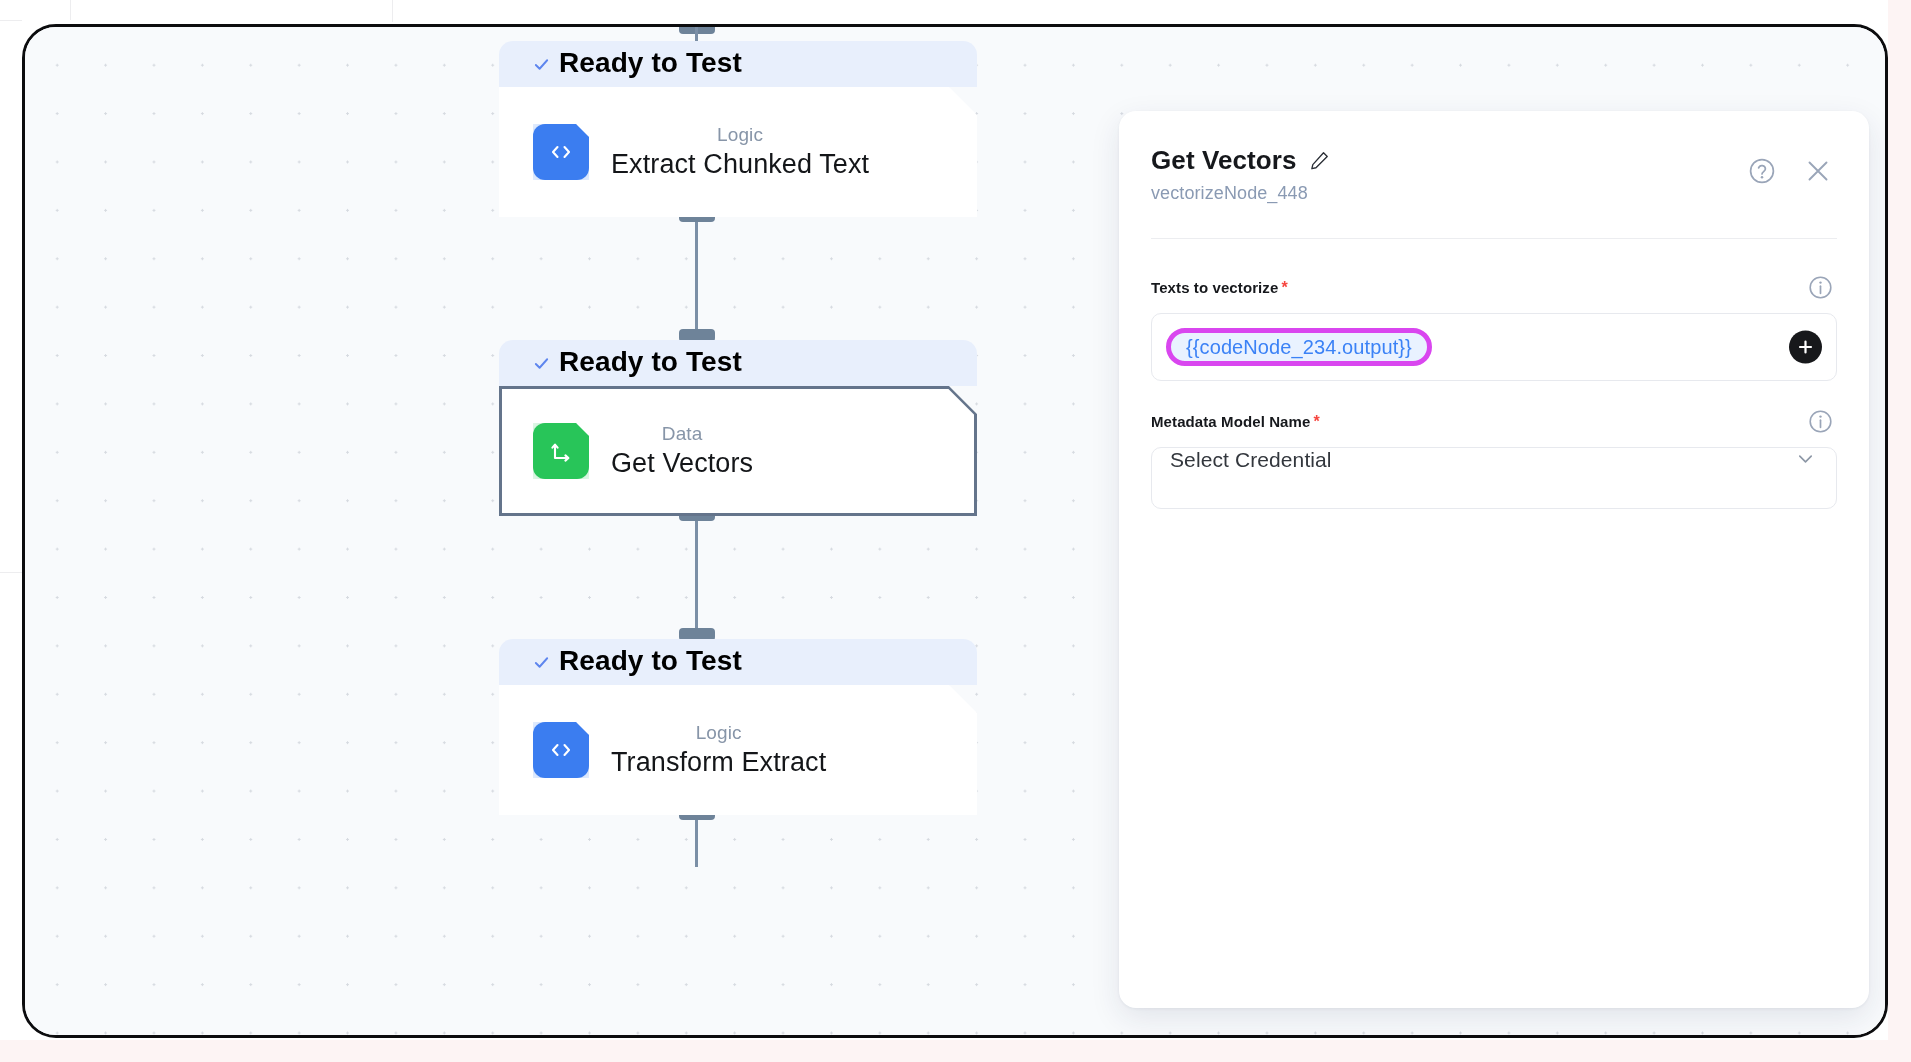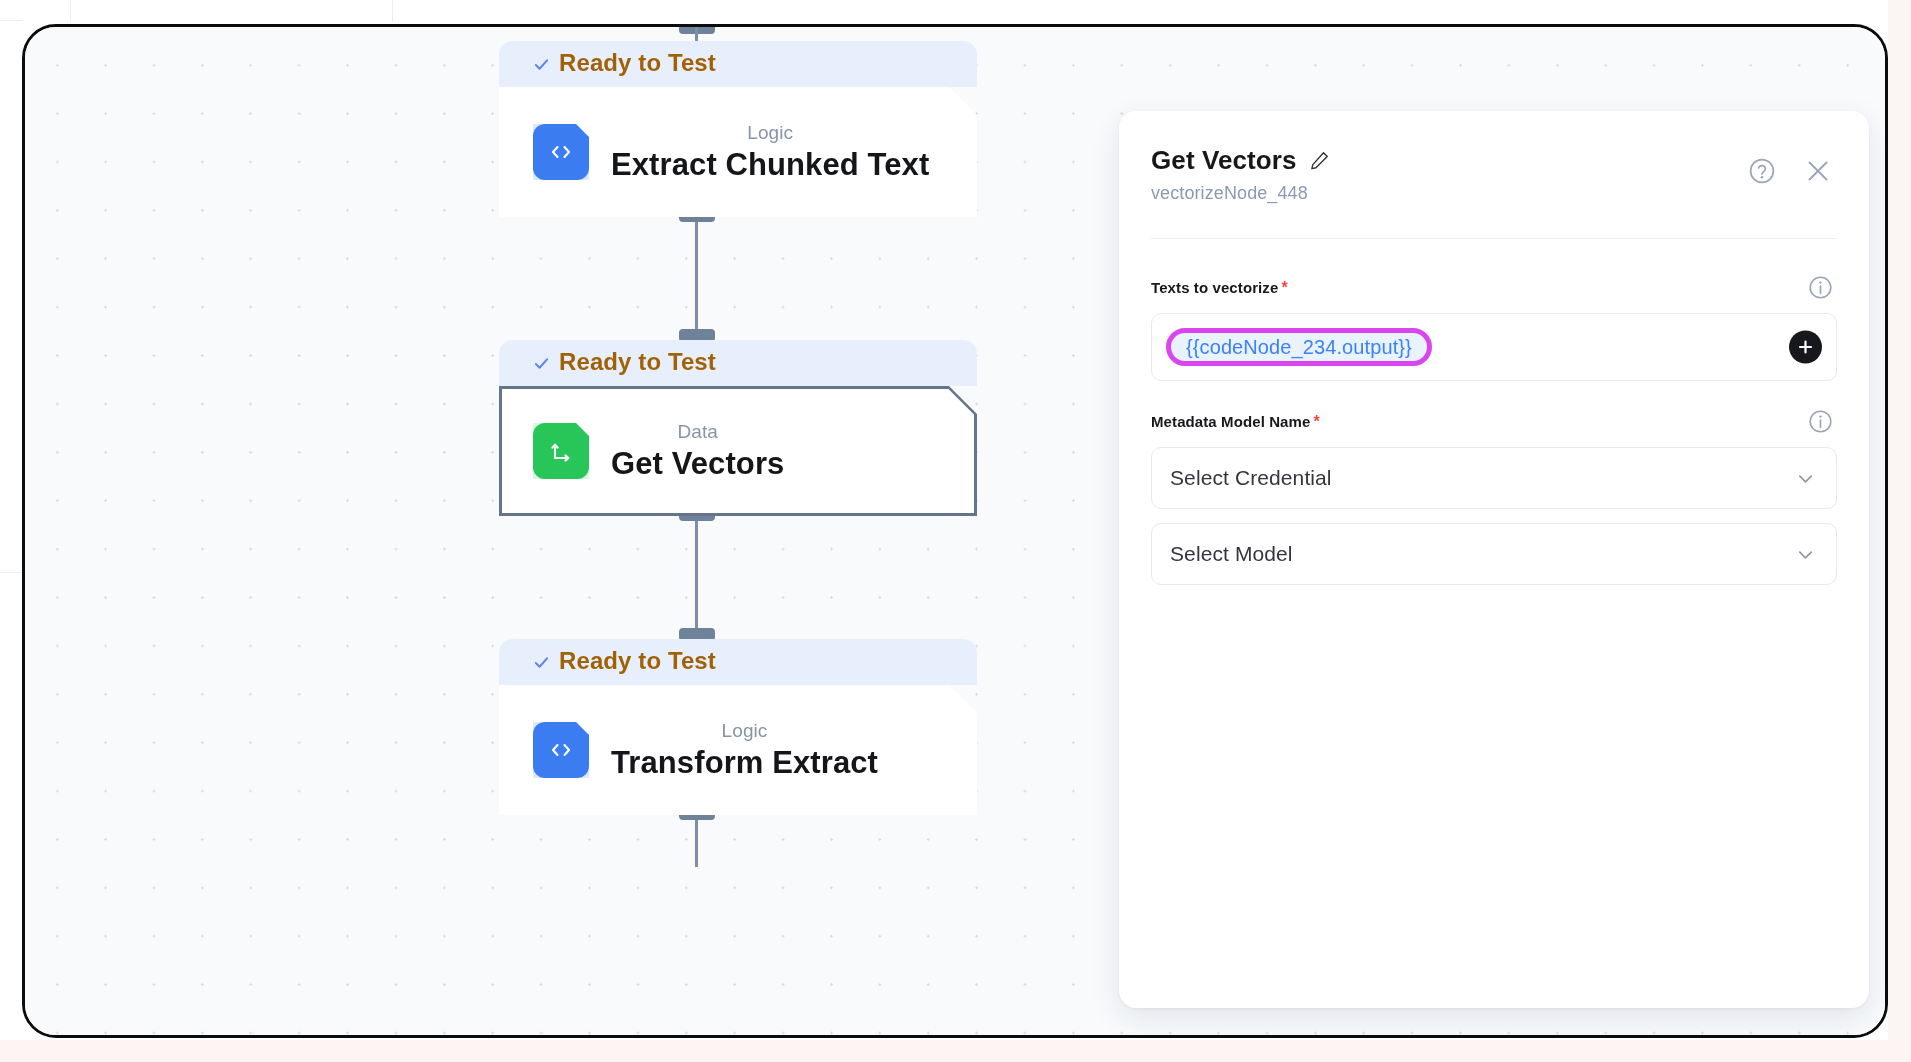--- a/index.html
+++ b/index.html
@@ -48,21 +48,21 @@
     background: #e8effc;
     border-radius: 14px 14px 0 0;
     display: flex; align-items: center;
     padding-left: 34px;
     gap: 9px;
   }
   .node-status .chk {
     width: 17px; height: 17px; display: block; flex: none;
   }
   .node-status .txt {
-    font-size: 24px; font-weight: 700; color: #a16207;
+    font-size: 28px; font-weight: 700; color: #000000;
     letter-spacing: .1px;
     position: relative; top: -1px;
   }
   .node-body {
     position: relative;
     height: 130px;
     background: #ffffff;
     display: flex; align-items: center;
     padding-left: 34px;
     gap: 22px;
@@ -83,21 +83,21 @@
     display: flex; align-items: center; justify-content: center;
     border-radius: 12px;
     clip-path: polygon(0 0, calc(100% - 13px) 0, 100% 13px, 100% 100%, 0 100%);
   }
   .node-icon.logic { background: #3b7df0; box-shadow: 0 0 22px 6px rgba(59,125,240,.34); }
   .node-icon.data  { background: #28c559; box-shadow: 0 0 22px 6px rgba(40,197,89,.34); }
   .node-icon svg { display: block; }
 
   .node-text { display: flex; flex-direction: column; gap: 3px; }
   .node-cat { font-size: 19px; color: #8795a8; letter-spacing: .1px; }
-  .node-title { font-size: 31px; font-weight: 700; color: #141619; letter-spacing: .1px; }
+  .node-title { font-size: 27px; font-weight: 400; color: #141619; letter-spacing: .1px; }
 
   
   .panel {
     position: absolute;
     left: 1094px; top: 84px;
     width: 750px; height: 897px;
     background: #ffffff;
     border-radius: 17px;
     box-shadow: 0 10px 30px rgba(25,40,75,.10), 0 1px 3px rgba(25,40,75,.06);
     overflow: hidden;
@@ -147,21 +147,21 @@
     background: #17181b;
     display: flex; align-items: center; justify-content: center;
     cursor: pointer;
   }
 
   .select-box {
     height: 62px;
     border: 1px solid #e7e9ee;
     border-radius: 10px;
     background: #fff;
-    display: flex; align-items: center; justify-content: space-between;
+    display: flex; align-items: flex-start; justify-content: space-between;
     padding: 0 20px 0 18px;
     margin-bottom: 14px;
     cursor: pointer;
   }
   .select-val { font-size: 21px; color: #33373d; letter-spacing: .1px; }
 
   .ico { display: block; }
 </style>
 </head>
 <body>
@@ -317,23 +317,17 @@
             <circle cx="12.5" cy="7.6" r="1.2" fill="#9aa5b8"></circle>
             <path d="M12.5 11.2 V18.3" fill="none" stroke="#9aa5b8" stroke-width="1.7" stroke-linecap="round"></path>
           </svg>
         </div>
         <div class="select-box">
           <span class="select-val">Select Credential</span>
           <svg class="ico" width="21" height="21" viewBox="0 0 22 22">
             <path d="M5 8.5 L11 14.5 L17 8.5" fill="none" stroke="#8d97a6" stroke-width="1.7" stroke-linecap="round" stroke-linejoin="round"></path>
           </svg>
         </div>
-        <div class="select-box">
-          <span class="select-val">Select Model</span>
-          <svg class="ico" width="21" height="21" viewBox="0 0 22 22">
-            <path d="M5 8.5 L11 14.5 L17 8.5" fill="none" stroke="#8d97a6" stroke-width="1.7" stroke-linecap="round" stroke-linejoin="round"></path>
-          </svg>
-        </div>
       </div>
 
     </div>
   </div>
 </div>
 
 </body></html>

